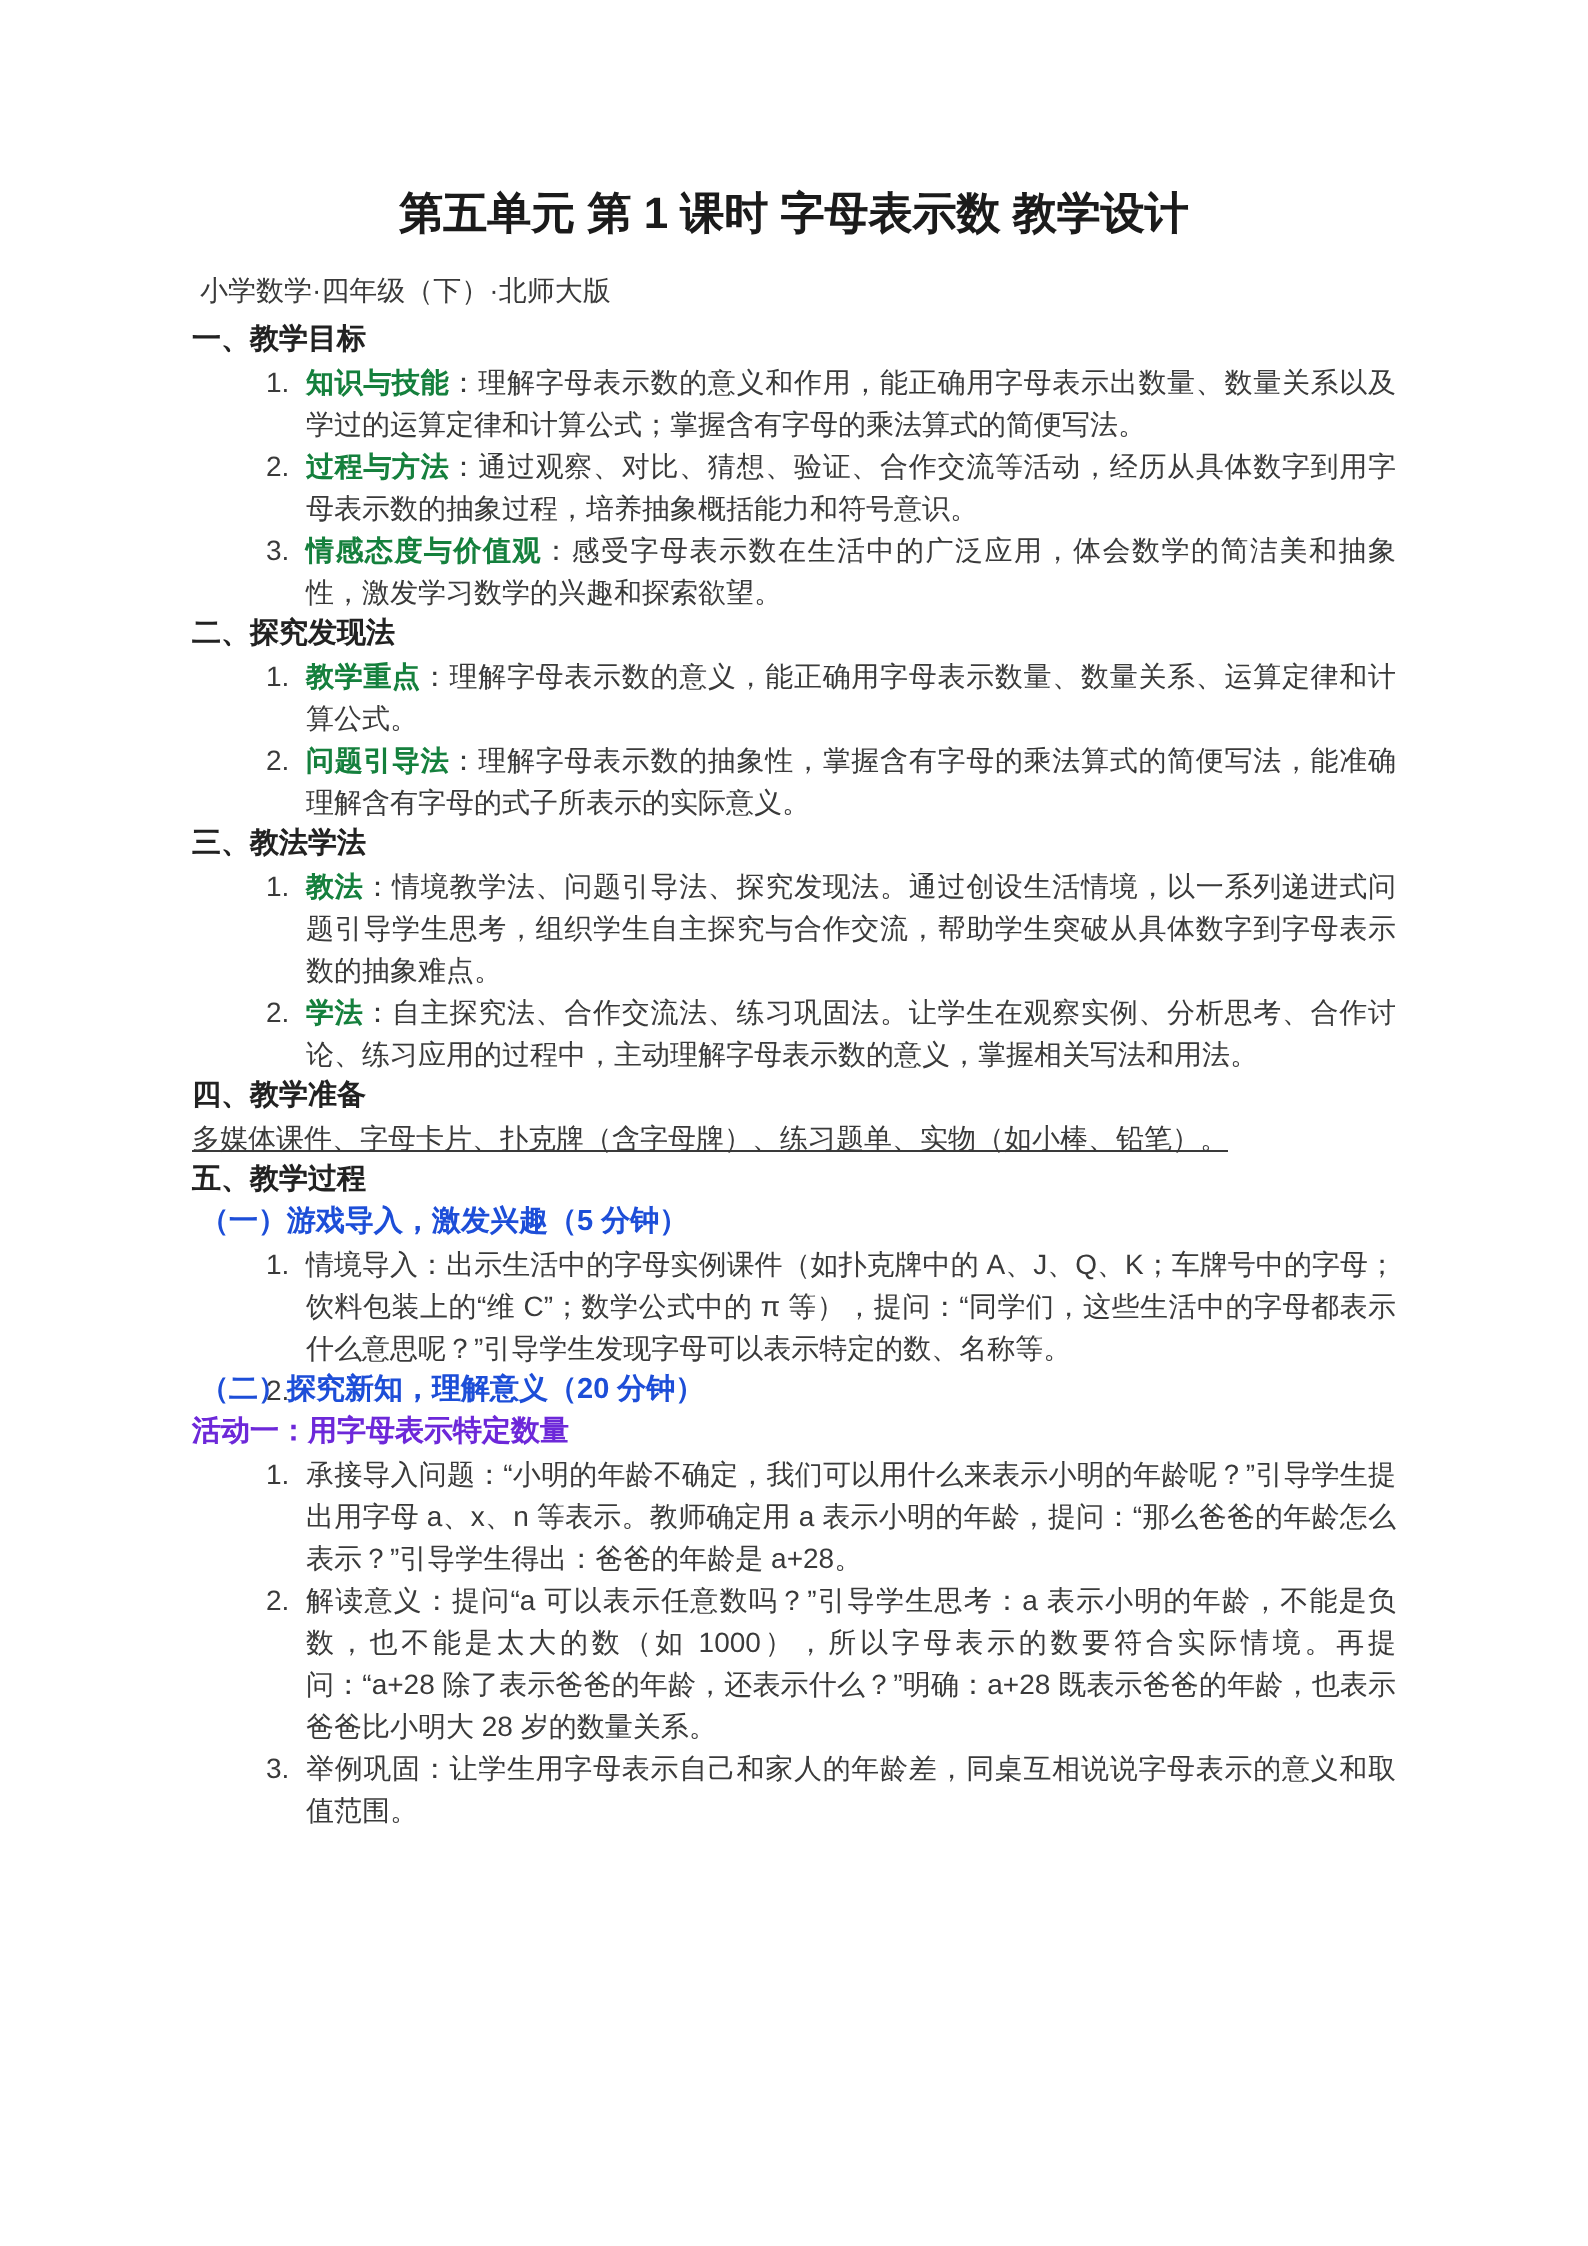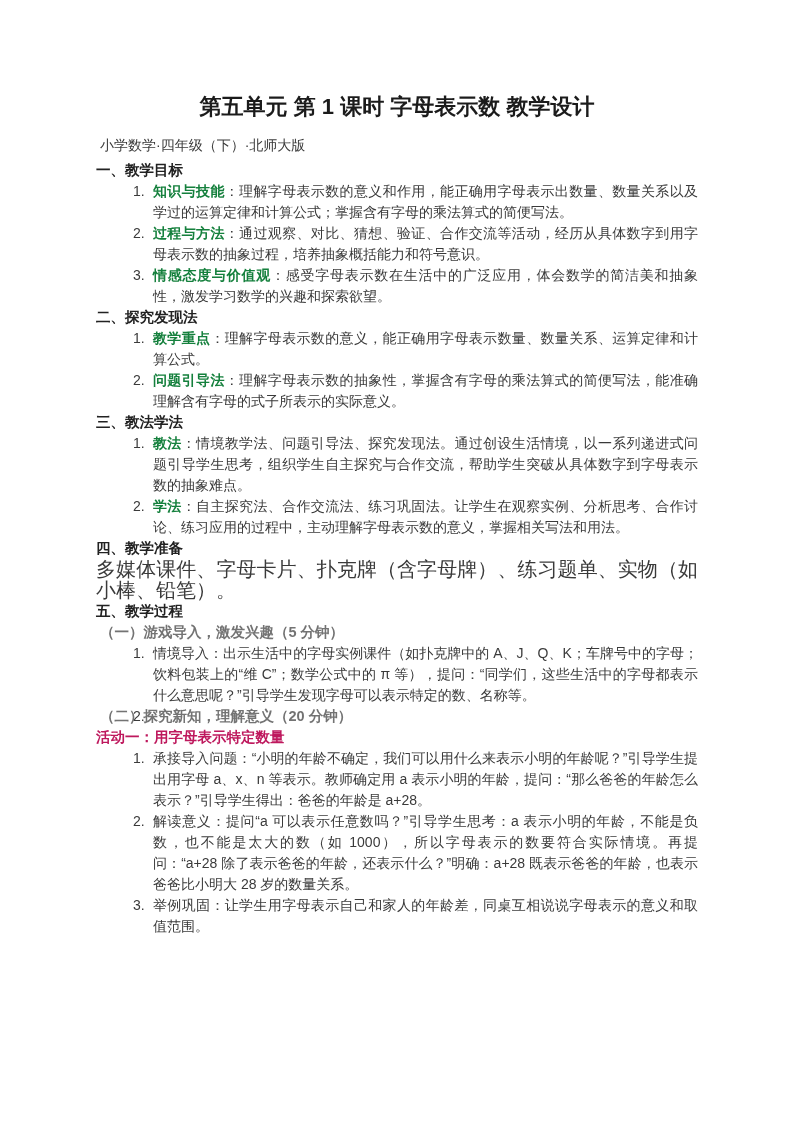--- a/index.html
+++ b/index.html
@@ -21,30 +21,31 @@
     margin:0 0 13px 0;
   }
   .subtitle {
     font-size:14px; line-height:21px; margin:4px;
   }
   .h {
     font-size:14.5px; font-weight:bold; color:#222222;
     line-height:21px; margin:0;font-family:Liberation Serif, serif;
   }
   .sub-h {
-    font-size:14.5px; font-weight:bold; color:#737373;
+    font-size:14.5px; font-weight:bold; color:#1d4ed8;
     line-height:21px; margin:0; padding-left:4px;
   }
   .activity-h {
-    font-size:14.5px; font-weight:bold; color:#be185d;
+    font-size:14.5px; font-weight:bold; color:#6d28d9;
     line-height:21px; margin:0;
   }
   .para {
-    font-size:20px; line-height:21px; margin:0;
+    font-size:14px; line-height:21px; margin:0;
     text-align:justify;
+    text-decoration:underline;
   }
   .li {
     position:relative;
     font-size:14px; line-height:21px; margin:0;
     padding-left:57px;
     text-align:justify;
   }
   .li .num {
     position:absolute; left:37px; top:0;
     text-align:left;

